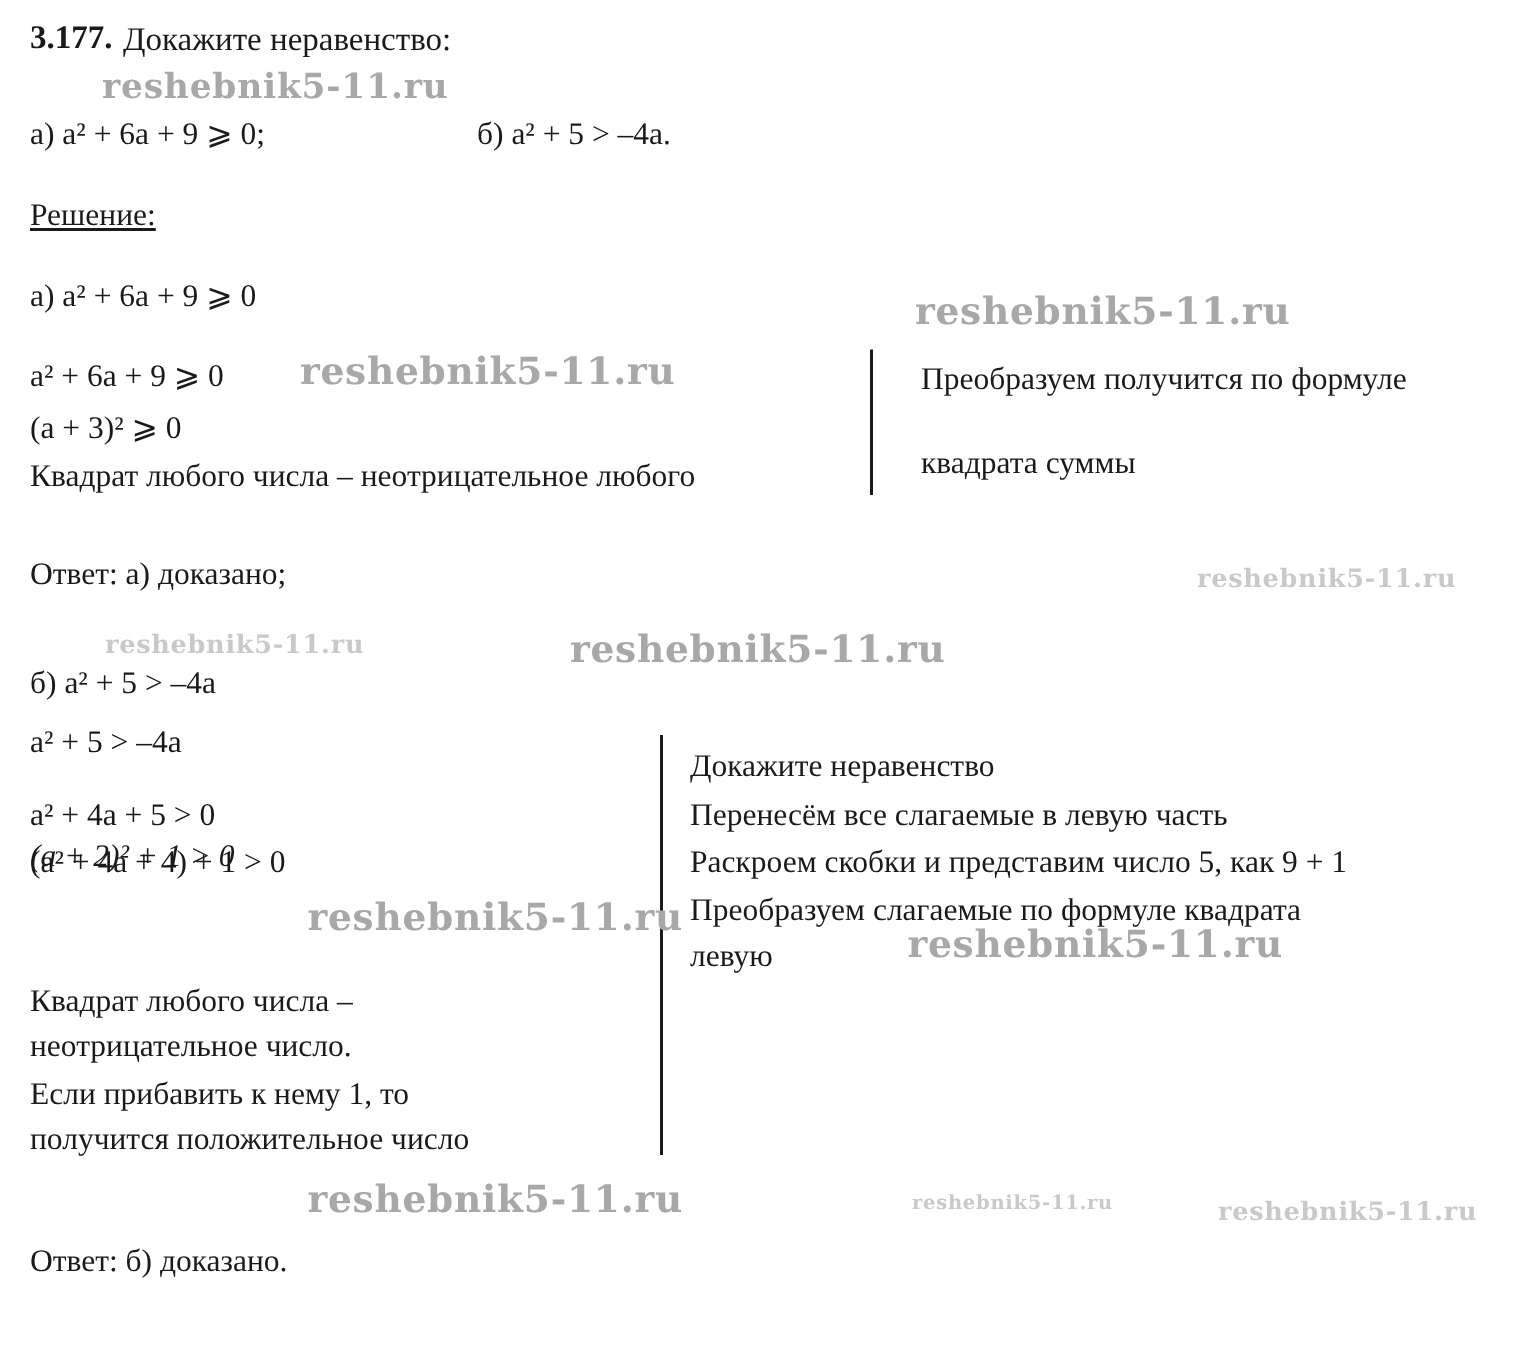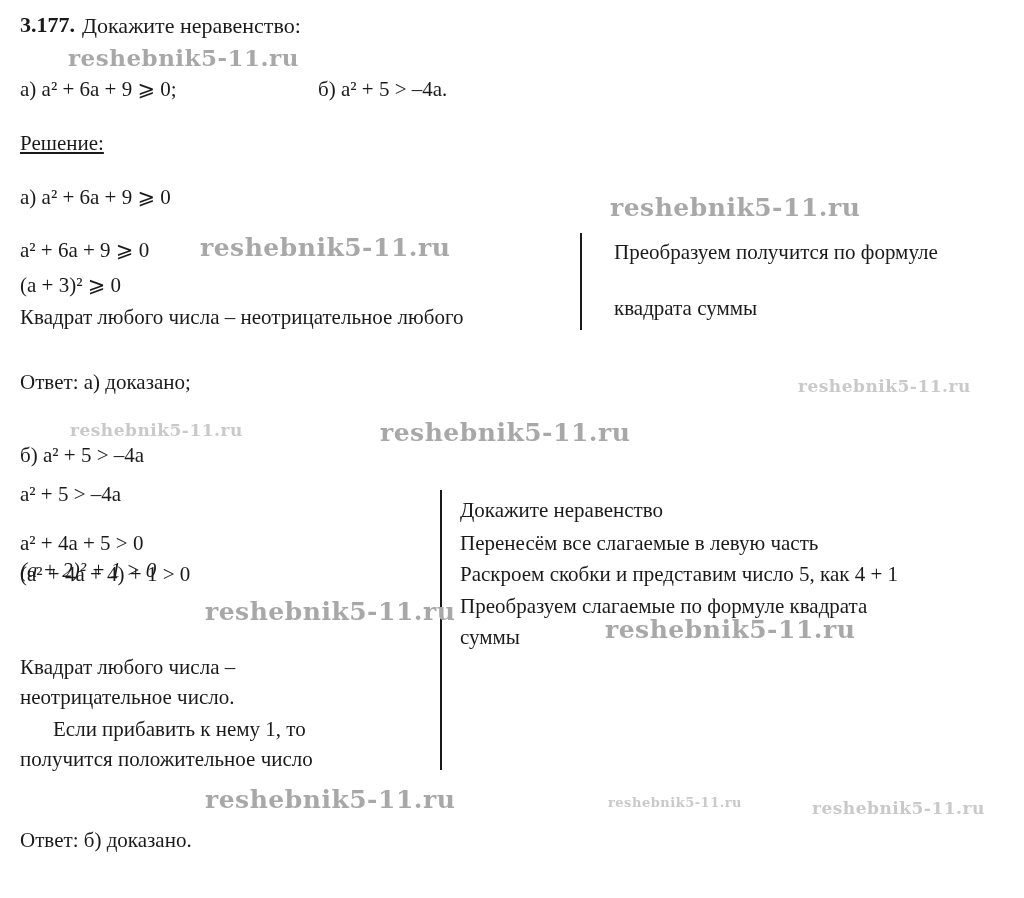--- a/index.html
+++ b/index.html
@@ -86,27 +86,27 @@
 
   <div class="abs line" style="left:20px; top:482px;">a² + 5 &gt; –4a</div>
   <div class="abs line" style="left:20px; top:531px;">a² + 4a + 5 &gt; 0</div>
   <div class="abs line" style="left:20px; top:562px;">(a² + 4a + 4) + 1 &gt; 0</div>
   <div class="abs line" style="left:20px; top:558px;font-style:italic;">(a + 2)² + 1 &gt; 0</div>
 
   <div class="abs vrule" style="left:440px; top:490px; height:280px;"></div>
 
   <div class="abs line" style="left:460px; top:498px;">Докажите неравенство</div>
   <div class="abs line" style="left:460px; top:531px;">Перенесём все слагаемые в левую часть</div>
-  <div class="abs line" style="left:460px; top:562px;">Раскроем скобки и представим число 5, как 4 + 1</div>
+  <div class="abs line" style="left:460px; top:562px;">Раскроем скобки и представим число 5, как 9 + 1</div>
   <div class="abs line" style="left:460px; top:594px;">Преобразуем слагаемые по формуле квадрата</div>
-  <div class="abs line" style="left:460px; top:625px;">суммы</div>
+  <div class="abs line" style="left:460px; top:625px;">левую</div>
 
   <div class="abs line" style="left:20px; top:655px;">Квадрат любого числа –</div>
   <div class="abs line" style="left:20px; top:685px;">неотрицательное число.</div>
-  <div class="abs line" style="left:20px; top:717px;margin-left:33px;">Если прибавить к нему 1, то</div>
+  <div class="abs line" style="left:20px; top:717px;">Если прибавить к нему 1, то</div>
   <div class="abs line" style="left:20px; top:828px;">Ответ: б) доказано.</div>
 
   <div class="abs line" style="left:20px; top:747px;">получится положительное число</div>
 
   <div id="watermark-layer">
       <div class="abs wm wm-dark" style="left: 68px; top: 44px; font-size: 23px;">reshebnik5-11.ru</div>
       <div class="abs wm wm-dark" style="left: 610px; top: 193px; font-size: 25px;">reshebnik5-11.ru</div>
       <div class="abs wm wm-dark" style="left: 200px; top: 233px; font-size: 25px;">reshebnik5-11.ru</div>
       <div class="abs wm wm-light" style="left: 798px; top: 376px; font-size: 17px;">reshebnik5-11.ru</div>
       <div class="abs wm wm-light" style="left: 70px; top: 420px; font-size: 17px;">reshebnik5-11.ru</div>

